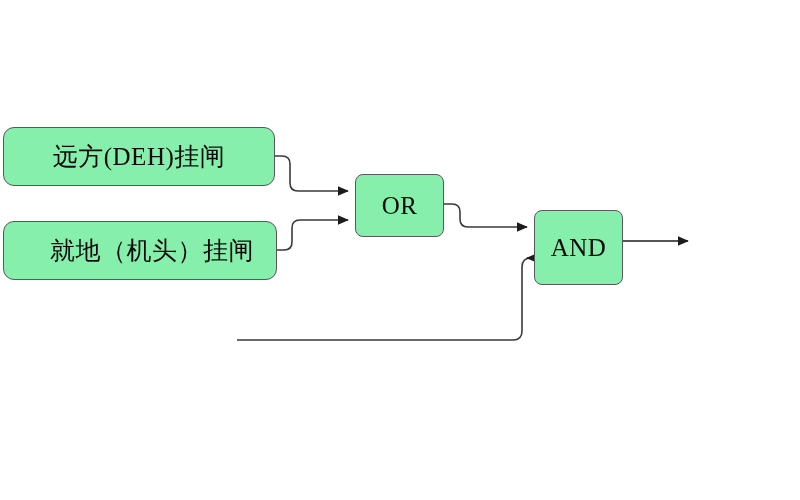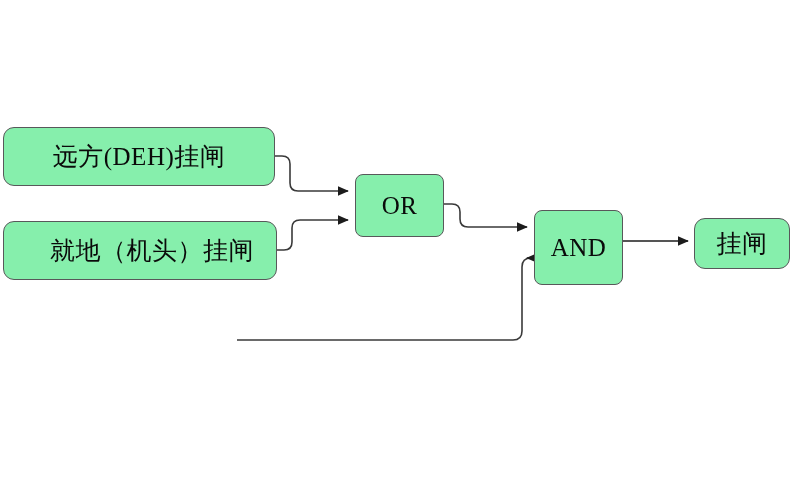--- a/index.html
+++ b/index.html
@@ -116,17 +116,14 @@
 
 
   <div class="node gate-node" id="node-or">
     <span>OR</span>
   </div>
 
   <div class="node gate-node" id="node-and">
     <span>AND</span>
   </div>
 
-  <div class="node output-node" id="node-output">
-    <span>挂闸</span>
-  </div>
 
 </div>
 
 </body></html>

